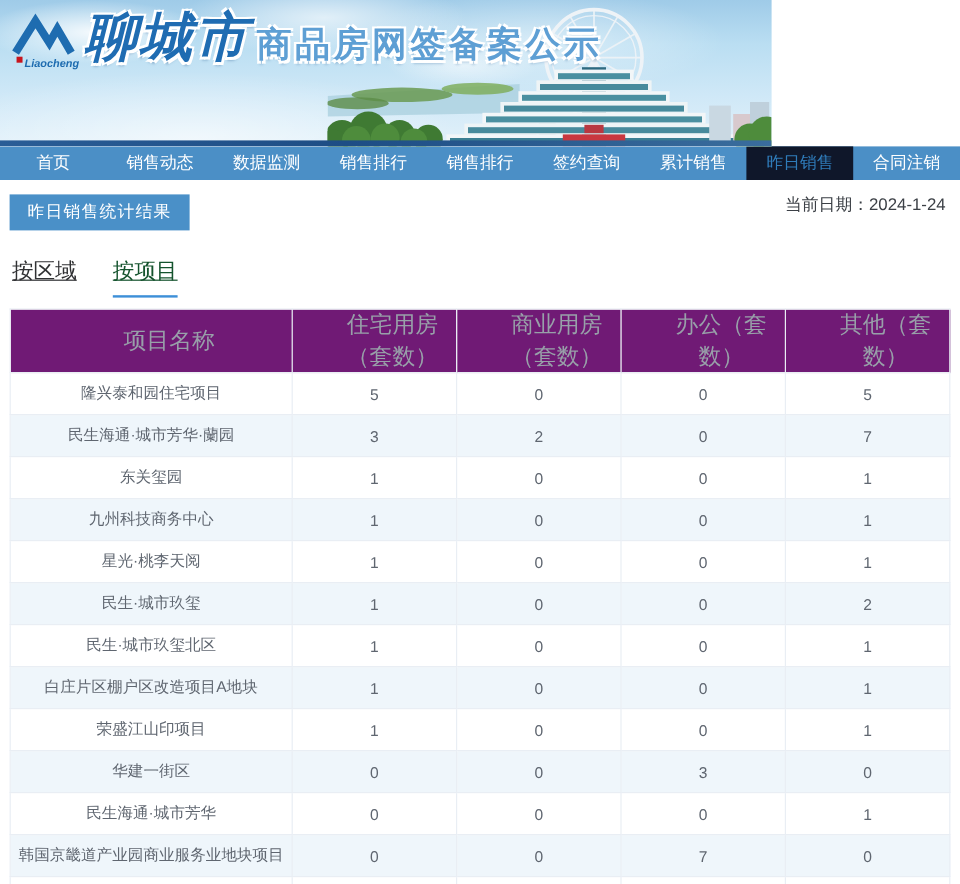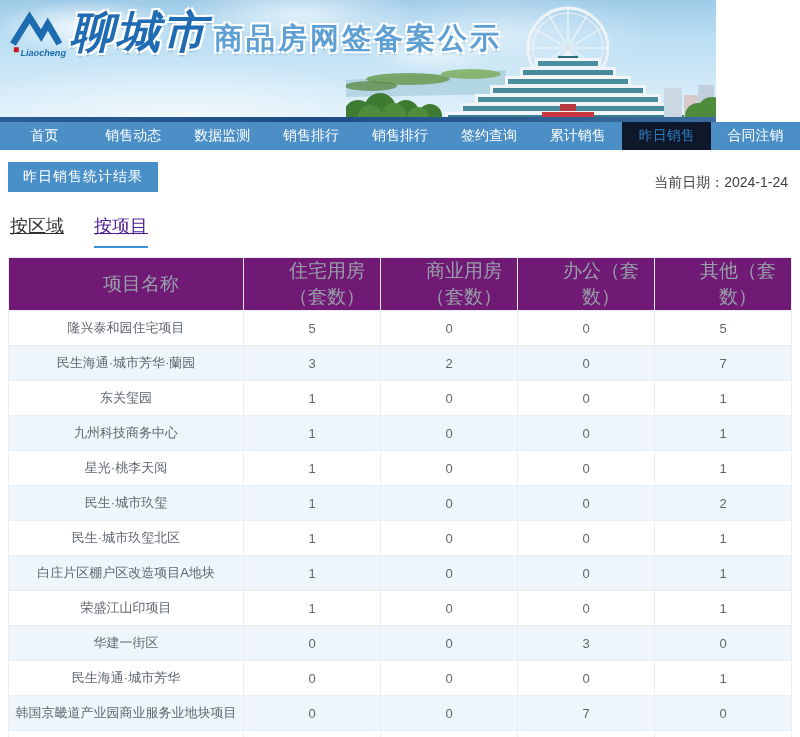--- a/index.html
+++ b/index.html
@@ -5,21 +5,21 @@
   * { box-sizing: border-box; }
   html,body { margin:0; padding:0; }
   body {
     width:800px; height:737px; overflow:hidden;
     background:#ffffff;
     font-family:"Liberation Sans","DejaVu Sans",sans-serif;
   }
 
   
   .header {
-    position:relative; width:716px; height:122px; overflow:hidden;
+    position:relative; width:643px; height:122px; overflow:hidden;
     background:linear-gradient(180deg,#9fcbe8 0%,#badef2 30%,#cfe8f7 65%,#e2f1fa 100%);
   }
   .header .clouds {
     position:absolute; inset:0; pointer-events:none;
     background:
       radial-gradient(ellipse 130px 38px at 12% 22%, rgba(255,255,255,.85), transparent 70%),
       radial-gradient(ellipse 170px 45px at 42% 12%, rgba(255,255,255,.65), transparent 70%),
       radial-gradient(ellipse 220px 60px at 70% 28%, rgba(255,255,255,.45), transparent 70%),
       radial-gradient(ellipse 320px 80px at 25% 95%, rgba(255,255,255,.55), transparent 70%),
       radial-gradient(ellipse 90px 26px at 60% 45%, rgba(255,255,255,.5), transparent 70%);
@@ -45,27 +45,27 @@
   
   .navbar { display:flex; width:800px; height:28px; background:#4b8fc6; }
   .nav-item {
     flex:1; display:flex; align-items:center; justify-content:center;
     color:#ffffff; font-size:14px; cursor:pointer; white-space:nowrap;
   }
   .nav-item.active { background:#0f172a; color:#2f7cba; }
 
   
   .content { padding:12px 8px 0 8px; }
-  .section-head { display:flex; justify-content:space-between; align-items:flex-end; }
+  .section-head { display:flex; justify-content:space-between; align-items:flex-start; }
   .badge { background:#4a90c8; color:#ffffff; font-size:14px; padding:6px 15px; letter-spacing:1px; }
   .date { color:#3c4046; font-size:14px; padding-right:4px; }
 
   .tabs { display:flex; gap:30px; margin-top:22px; padding-left:2px; }
   .tab { font-size:18px; color:#303133; padding-bottom:8px; cursor:pointer; border-bottom:2px solid transparent;text-decoration:underline; }
-  .tab.active { color:#4c1d95; border-bottom-color:#3d8fd8; }
+  .tab.active { color:#14532d; border-bottom-color:#3d8fd8; }
 
   table { width:784px; margin-top:9px; border-collapse:collapse; table-layout:fixed; }
   col.name-col { width:235px; }
   th, td { border:1px solid #e9eef4; height:35px; text-align:center; padding:0 6px; }
   th { background:#701a75; color:#98a0a9; font-size:19px; font-weight:normal;padding-left:36px; }
   td { background:#ffffff; color:#5f6670; font-size:13px; }
   tbody tr:nth-child(even) td { background:#eff6fb; }
 </style>
 </head>
 <body>

